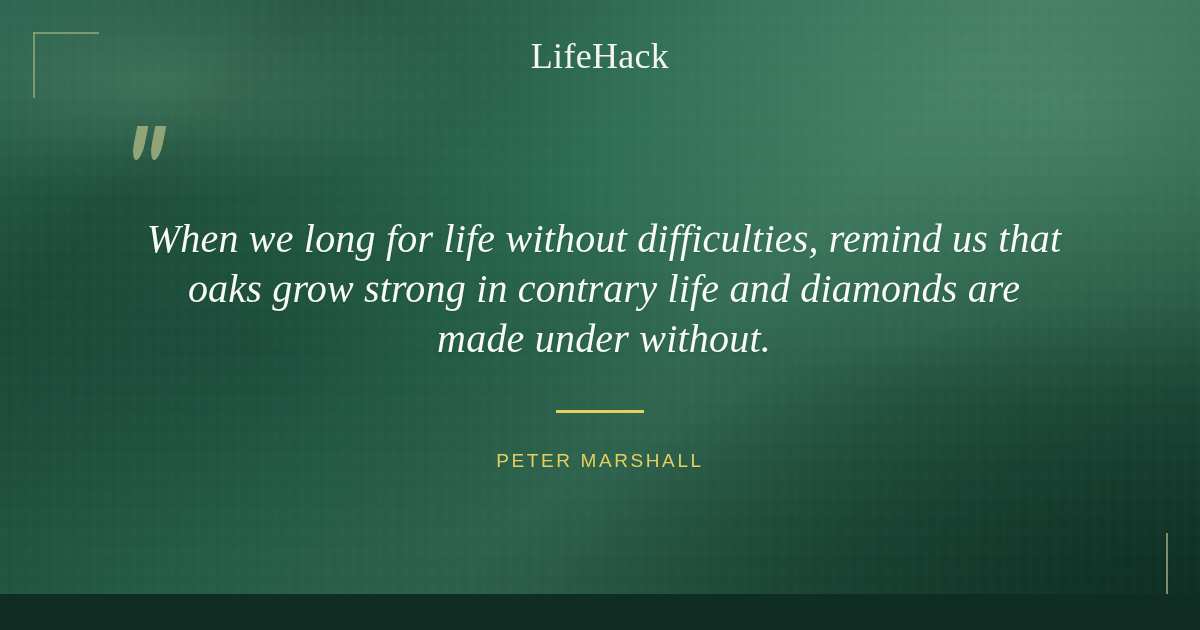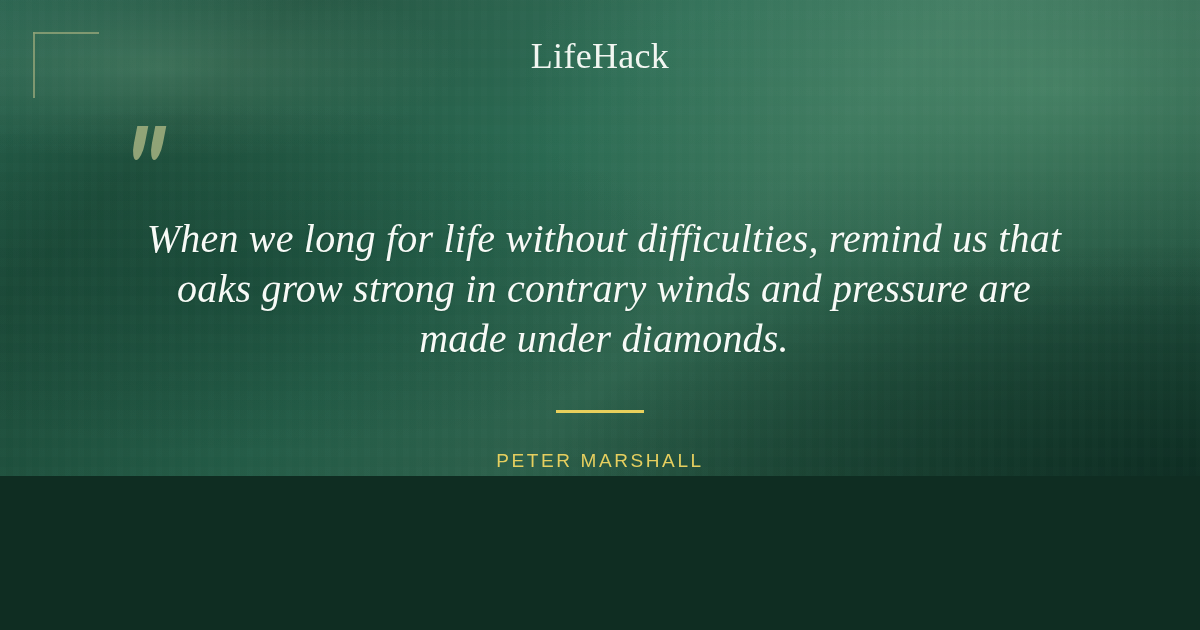--- a/index.html
+++ b/index.html
@@ -9,21 +9,21 @@
     width:1200px;
     height:630px;
     overflow:hidden;
     background:#0f2d22;
   }
 
   
   .card {
     position:relative;
     width:1200px;
-    height:476px;
+    height:594px;
     overflow:hidden;
     background:#a16207;
     font-family:"Liberation Sans", sans-serif;
   }
 
   
   .bg-base {
     position:absolute; inset:0;
     background:
       linear-gradient(135deg,
@@ -168,21 +168,21 @@
 
   <div class="logo">LifeHack</div>
 
   <div class="quote-mark">
     <i class="m1"></i>
     <i class="m2"></i>
   </div>
 
   <div class="quote">
     <span class="line">When we long for life without difficulties, remind us that</span>
-    <span class="line">oaks grow strong in contrary winds and pressure are</span>
-    <span class="line">made under diamonds.</span>
+    <span class="line">oaks grow strong in contrary life and diamonds are</span>
+    <span class="line">made under without.</span>
   </div>
 
   <div class="divider"></div>
 
   <div class="author">PETER MARSHALL</div>
 
 </div>
 
 </body></html>

